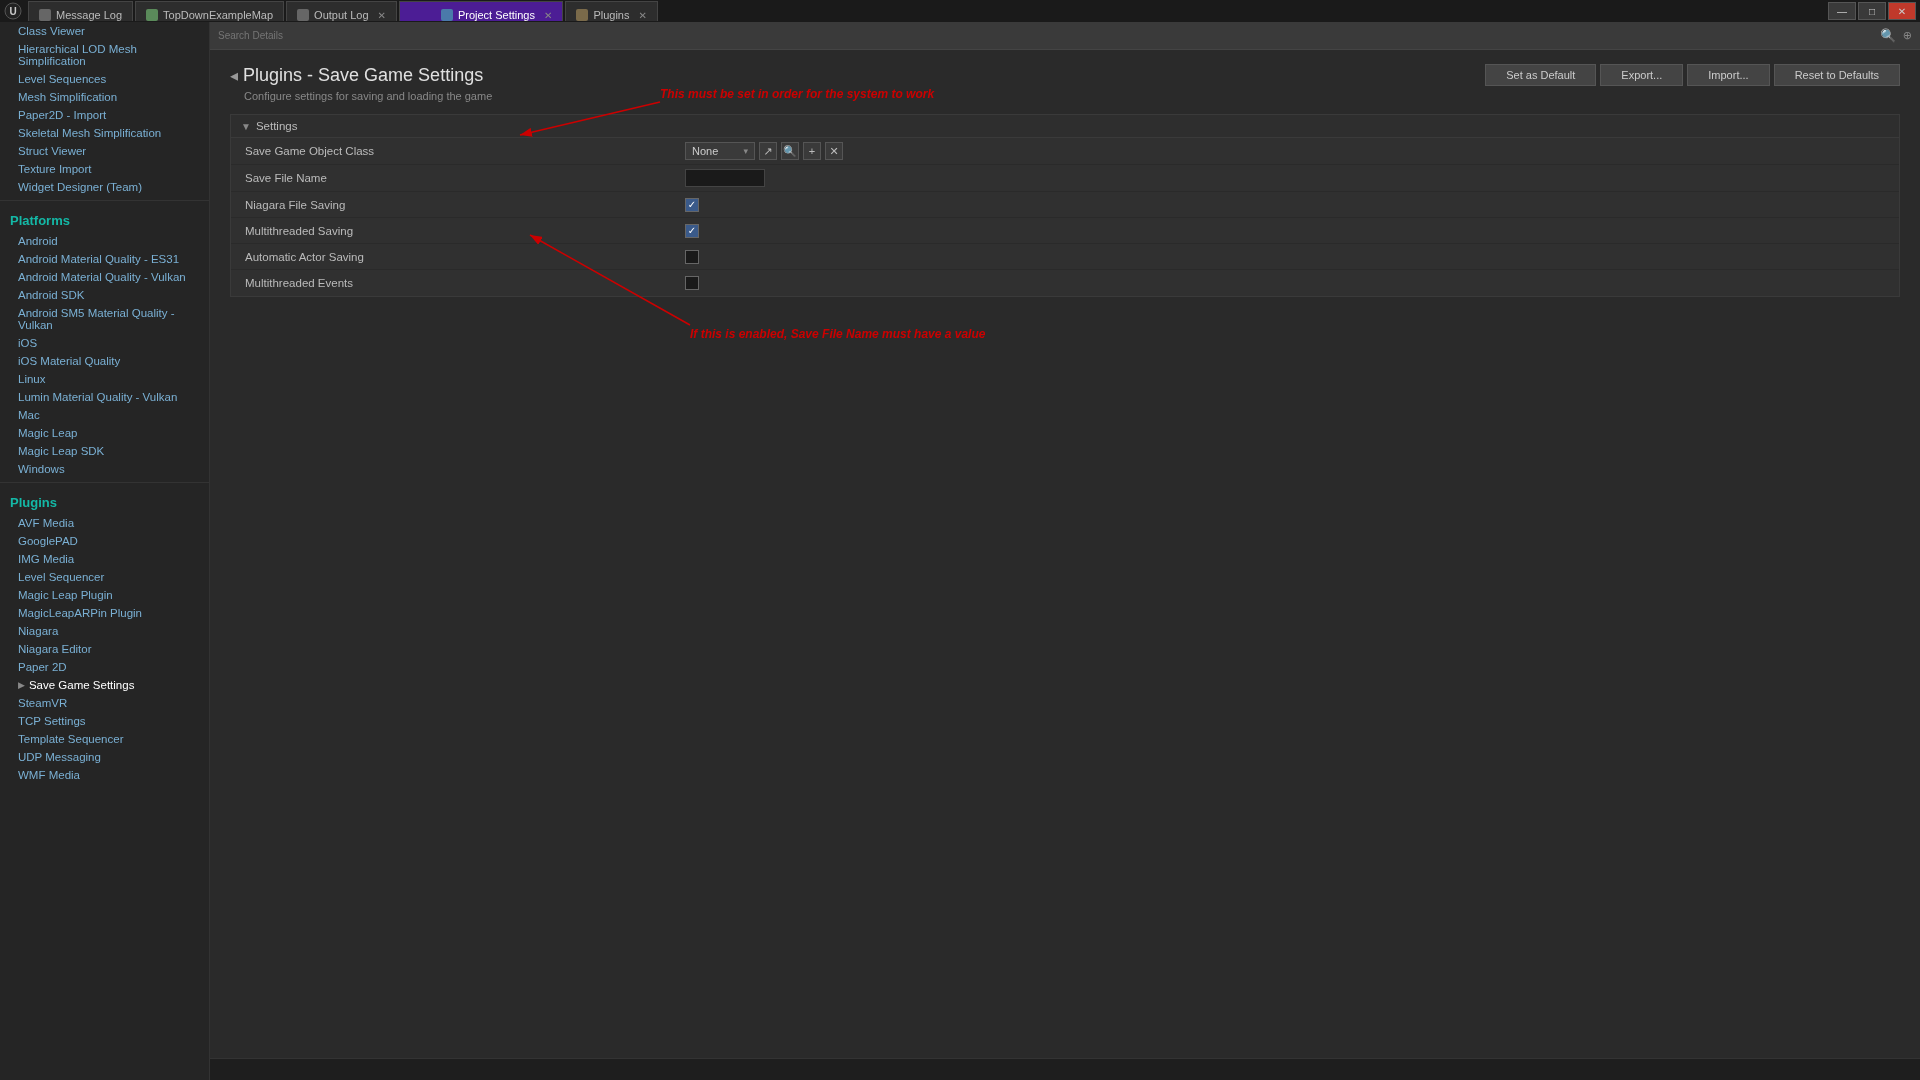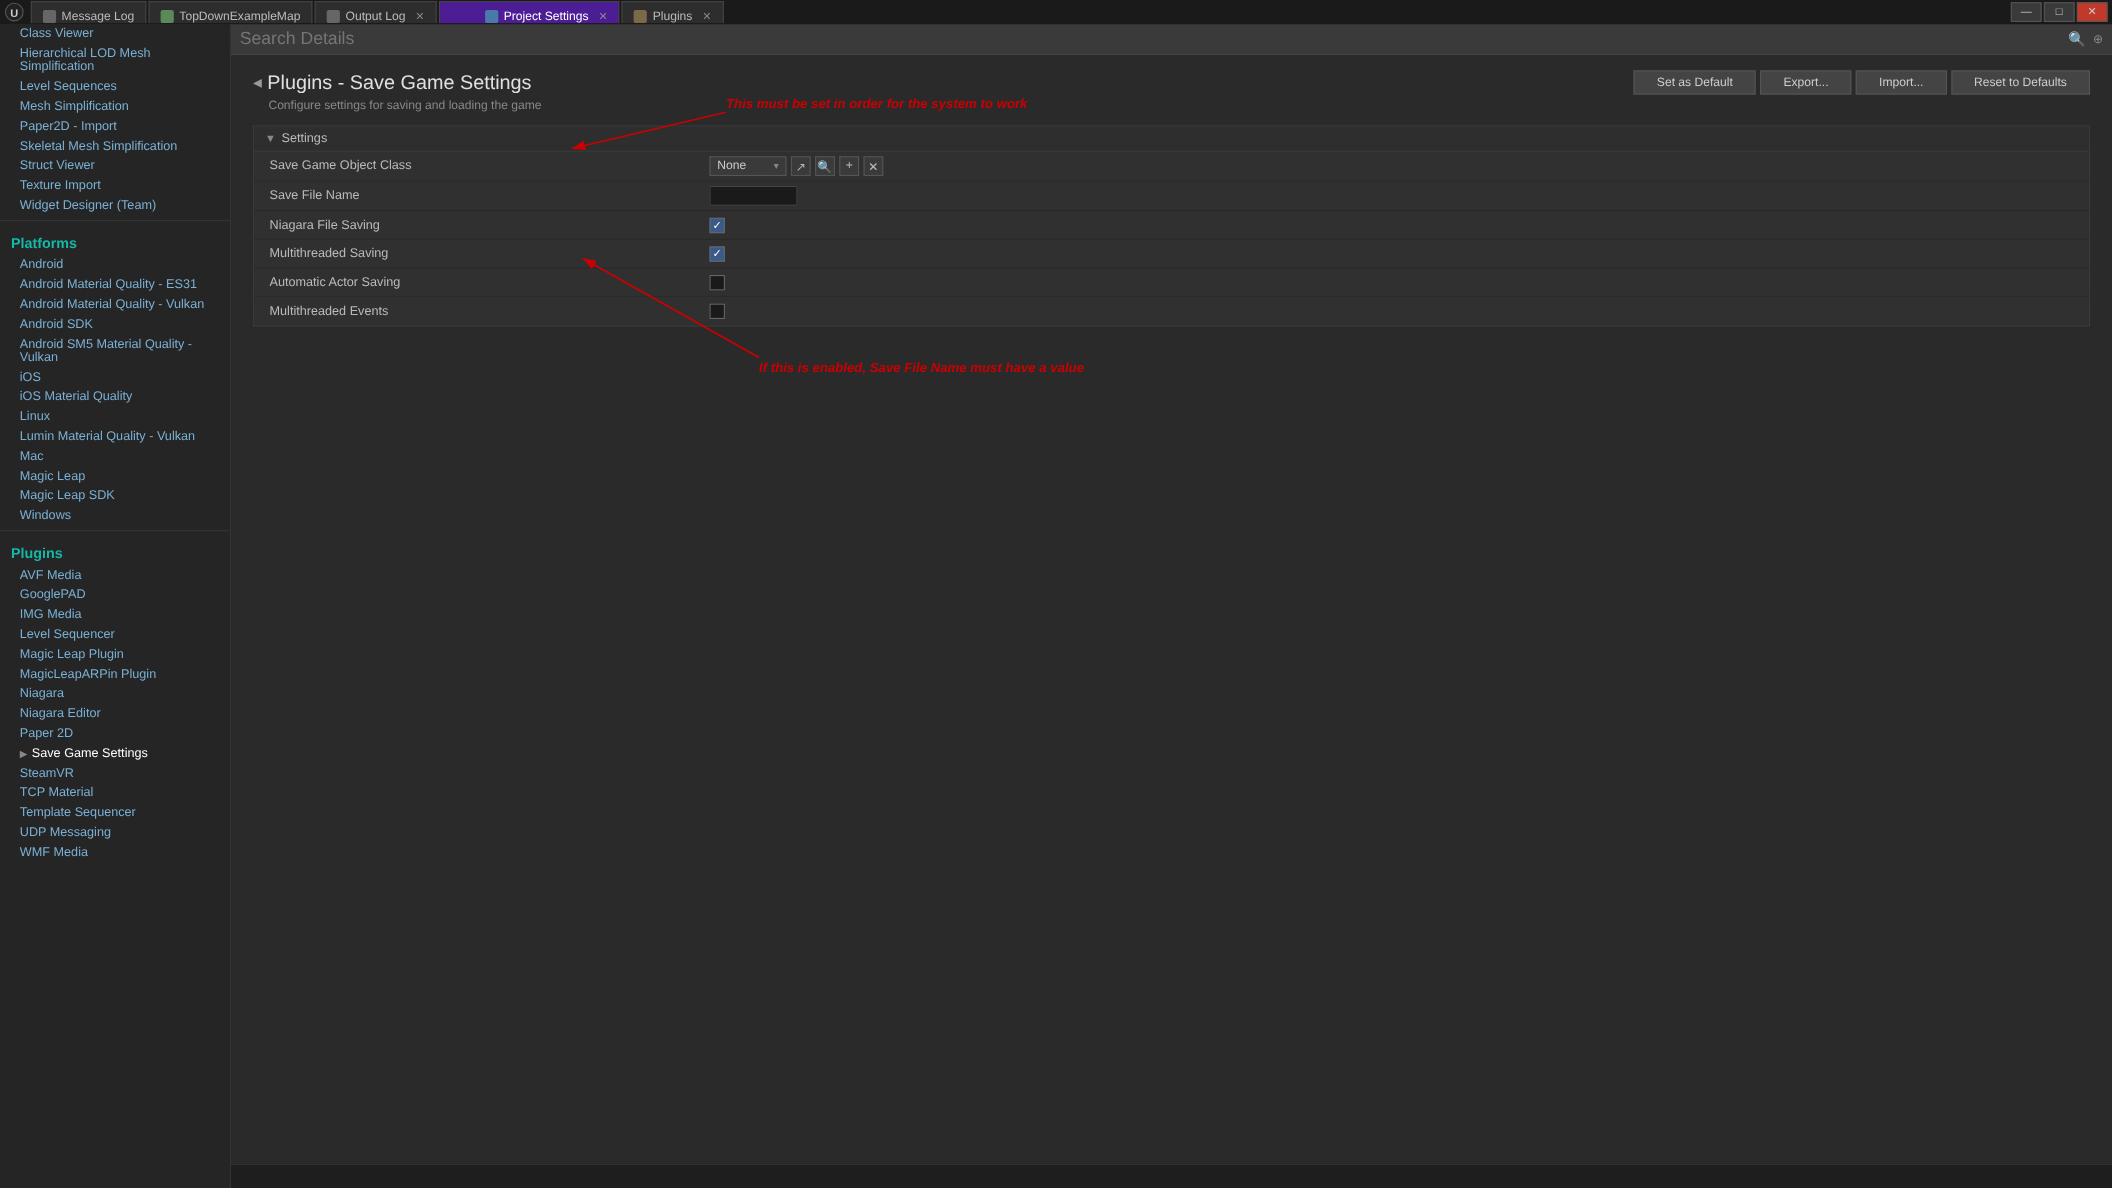--- a/index.html
+++ b/index.html
@@ -135,21 +135,21 @@
       align-items: center;
       padding: 0 8px;
       gap: 6px;
     }
     .search-input {
       flex: 1;
       background: transparent;
       border: none;
       outline: none;
       color: #f0abfc;
-      font-size: 16px;
+      font-size: 10px;
     }
     .search-icon {
       color: #888;
       font-size: 13px;
     }
 
     
     .settings-content {
       flex: 1;
       padding: 14px 20px;
@@ -216,20 +216,21 @@
       color: #888;
     }
 
     
     .settings-row {
       display: flex;
       align-items: center;
       padding: 4px 14px;
       border-bottom: 1px solid #2a2a2a;
       min-height: 26px;
+      gap: 40px;
     }
     .settings-row:last-child { border-bottom: none; }
     .settings-label {
       width: 400px;
       font-size: 11.5px;
       color: #bbb;
     }
     .settings-value {
       flex: 1;
       display: flex;
@@ -405,21 +406,21 @@
     <div class="sidebar-item">Magic Leap Plugin</div>
     <div class="sidebar-item">MagicLeapARPin Plugin</div>
     <div class="sidebar-item">Niagara</div>
     <div class="sidebar-item">Niagara Editor</div>
     <div class="sidebar-item">Paper 2D</div>
     <div class="sidebar-item selected" style="display:flex;align-items:center;gap:4px;">
       <span style="font-size:9px;color:#888;">▶</span>
       <span>Save Game Settings</span>
     </div>
     <div class="sidebar-item">SteamVR</div>
-    <div class="sidebar-item">TCP Material</div>
+    <div class="sidebar-item">TCP Settings</div>
     <div class="sidebar-item">Template Sequencer</div>
     <div class="sidebar-item">UDP Messaging</div>
     <div class="sidebar-item">WMF Media</div>
   </div>
 
   <div class="content-area">
 
     <div class="search-bar">
       <input type="text" class="search-input" placeholder="Search Details" style="">
       <span class="search-icon">🔍</span>

